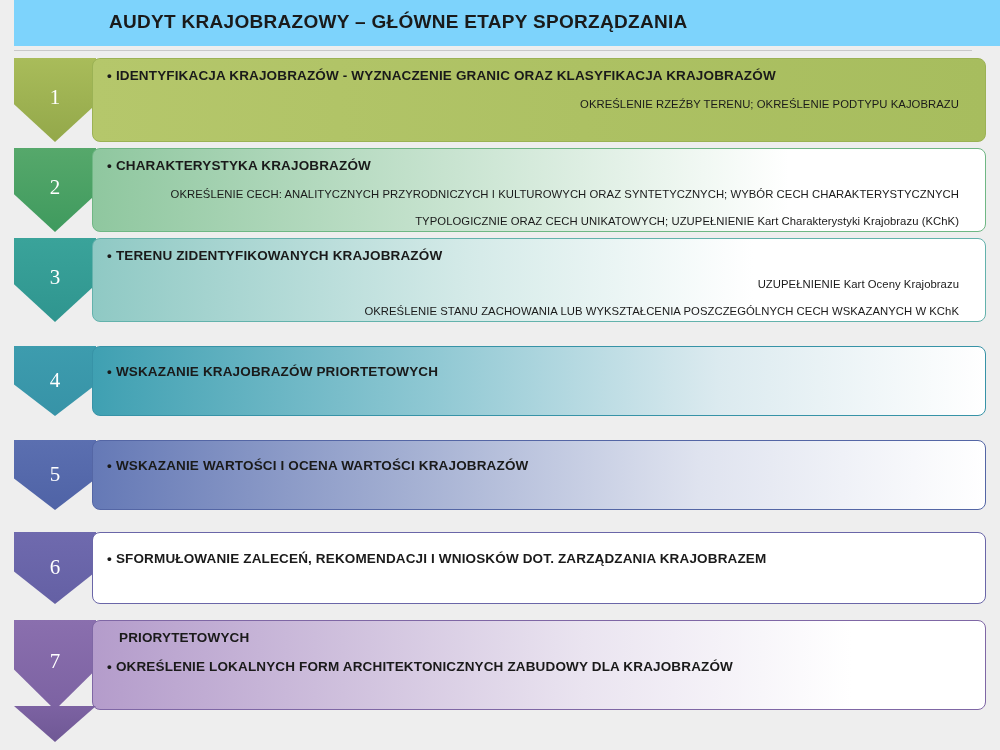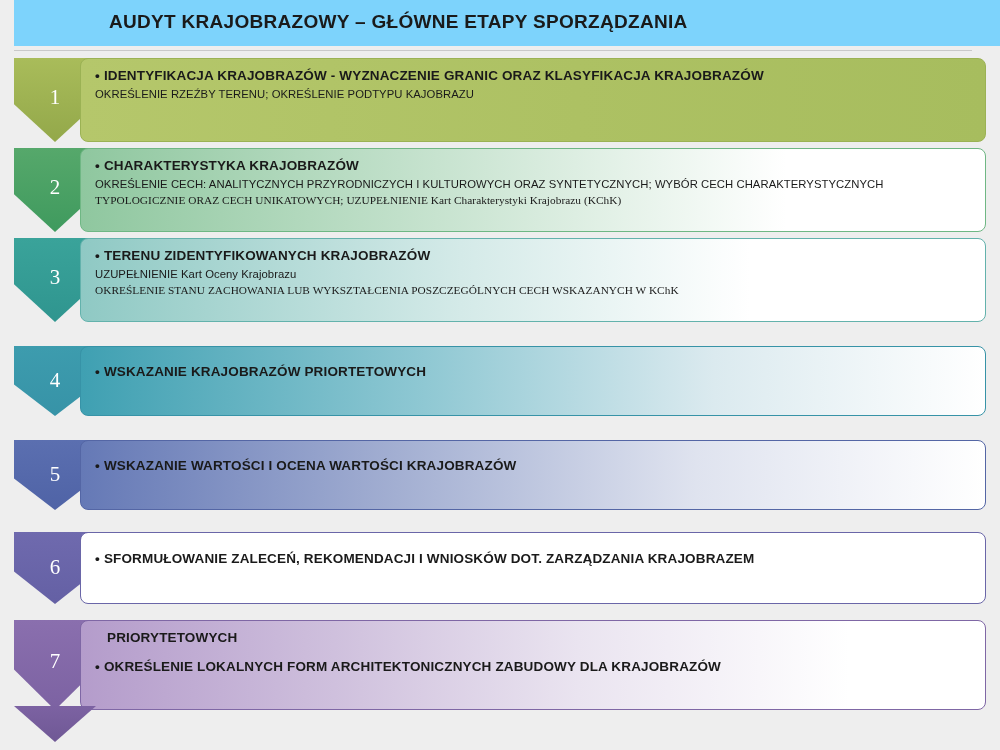--- a/index.html
+++ b/index.html
@@ -68,21 +68,21 @@
     width: 82px;
     top: 32%;
     text-align: center;
     font-size: 21px;
     color: #ffffff;
     font-family: "Liberation Serif", serif;
   }
   
   .panel {
     position: absolute;
-    left: 80px;
+    left: 92px;
     top: 0;
     right: 14px;
     height: 100%;
     border-radius: 8px;
     box-sizing: border-box;
     padding: 9px 14px 8px 14px;
   }
   .panel-title {
     font-size: 13.5px;
     font-weight: bold;
@@ -92,26 +92,26 @@
     letter-spacing: 0.15px;
   }
   .bullet {
     display: inline-block;
     margin-right: 4px;
   }
   .panel-sub {
     font-size: 11.3px;
     color: #1a1a1a;
     line-height: 1.35;
-    margin: 0;
+    margin: 12px;
     letter-spacing: 0.05px;
+    text-align: right;
   }
   .panel-sub + .panel-sub {
     margin-top: 1px;
-    font-family: Liberation Serif, serif;
   }
   
   #row-1 { top: 58px;  height: 84px; }
   #row-2 { top: 148px; height: 84px; }
   #row-3 { top: 238px; height: 84px; }
   #row-4 { top: 346px; height: 70px; }
   #row-5 { top: 440px; height: 70px; }
   #row-6 { top: 532px; height: 72px; }
   #row-7 { top: 620px; height: 90px; }
 

